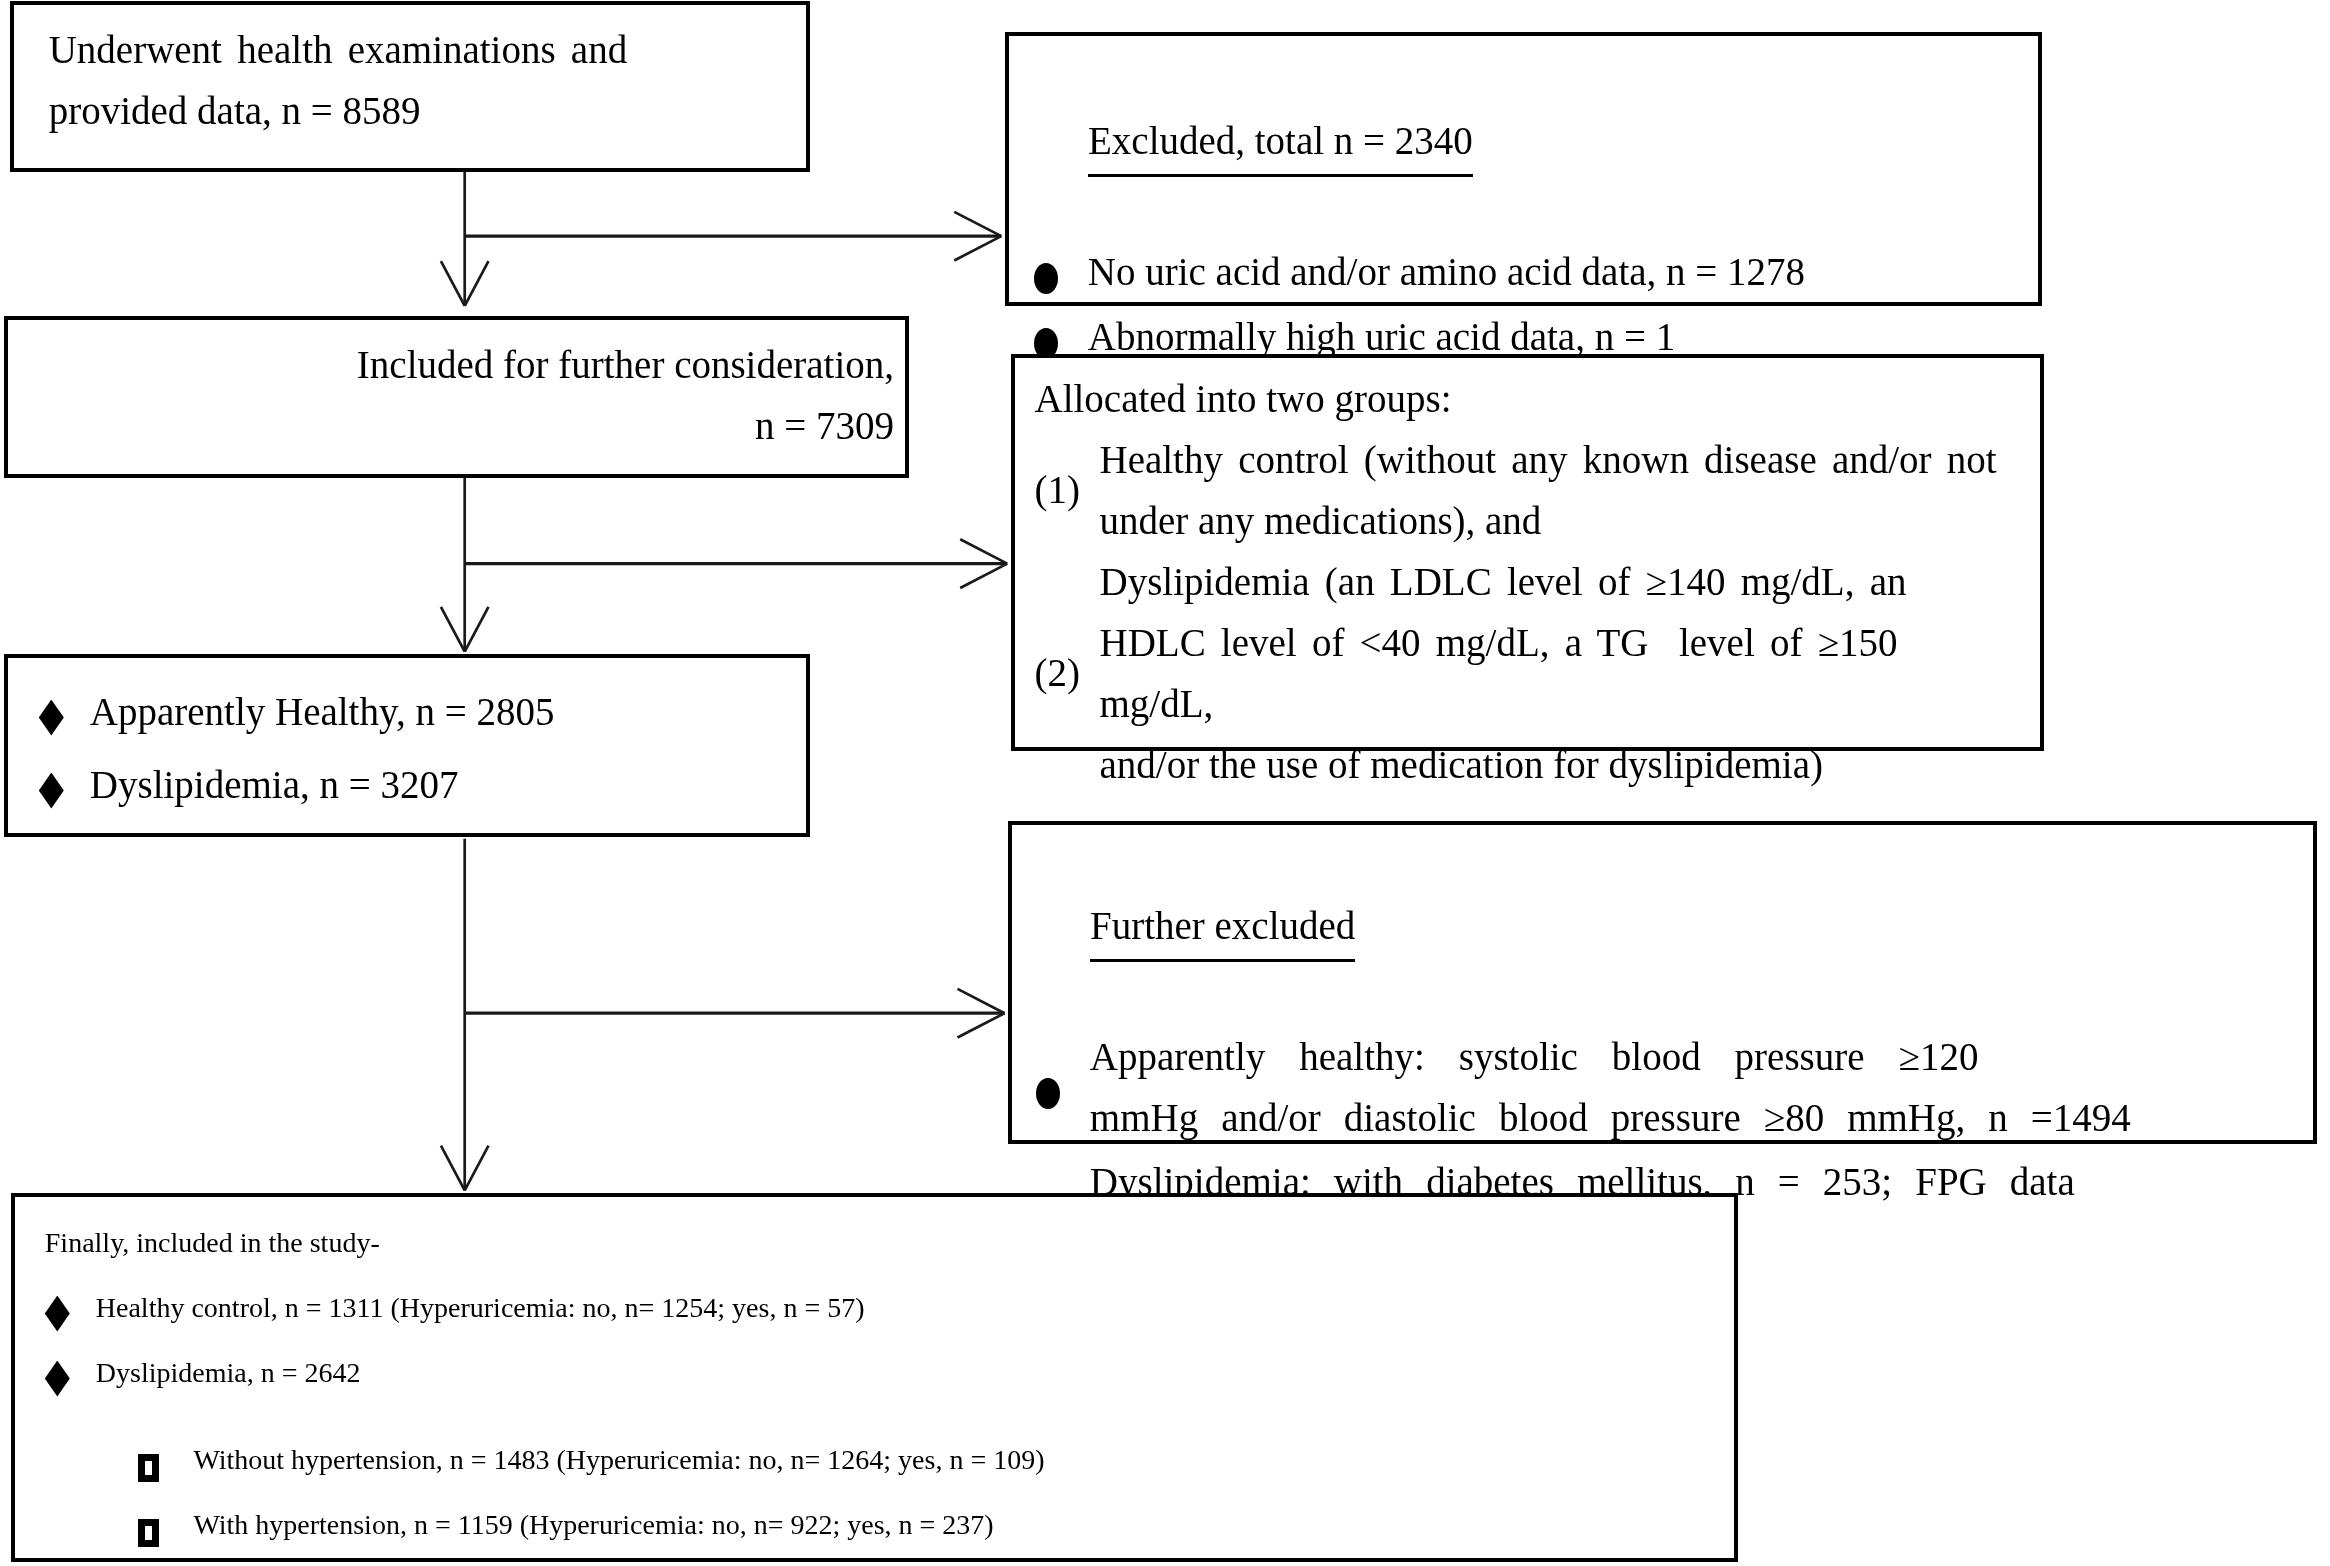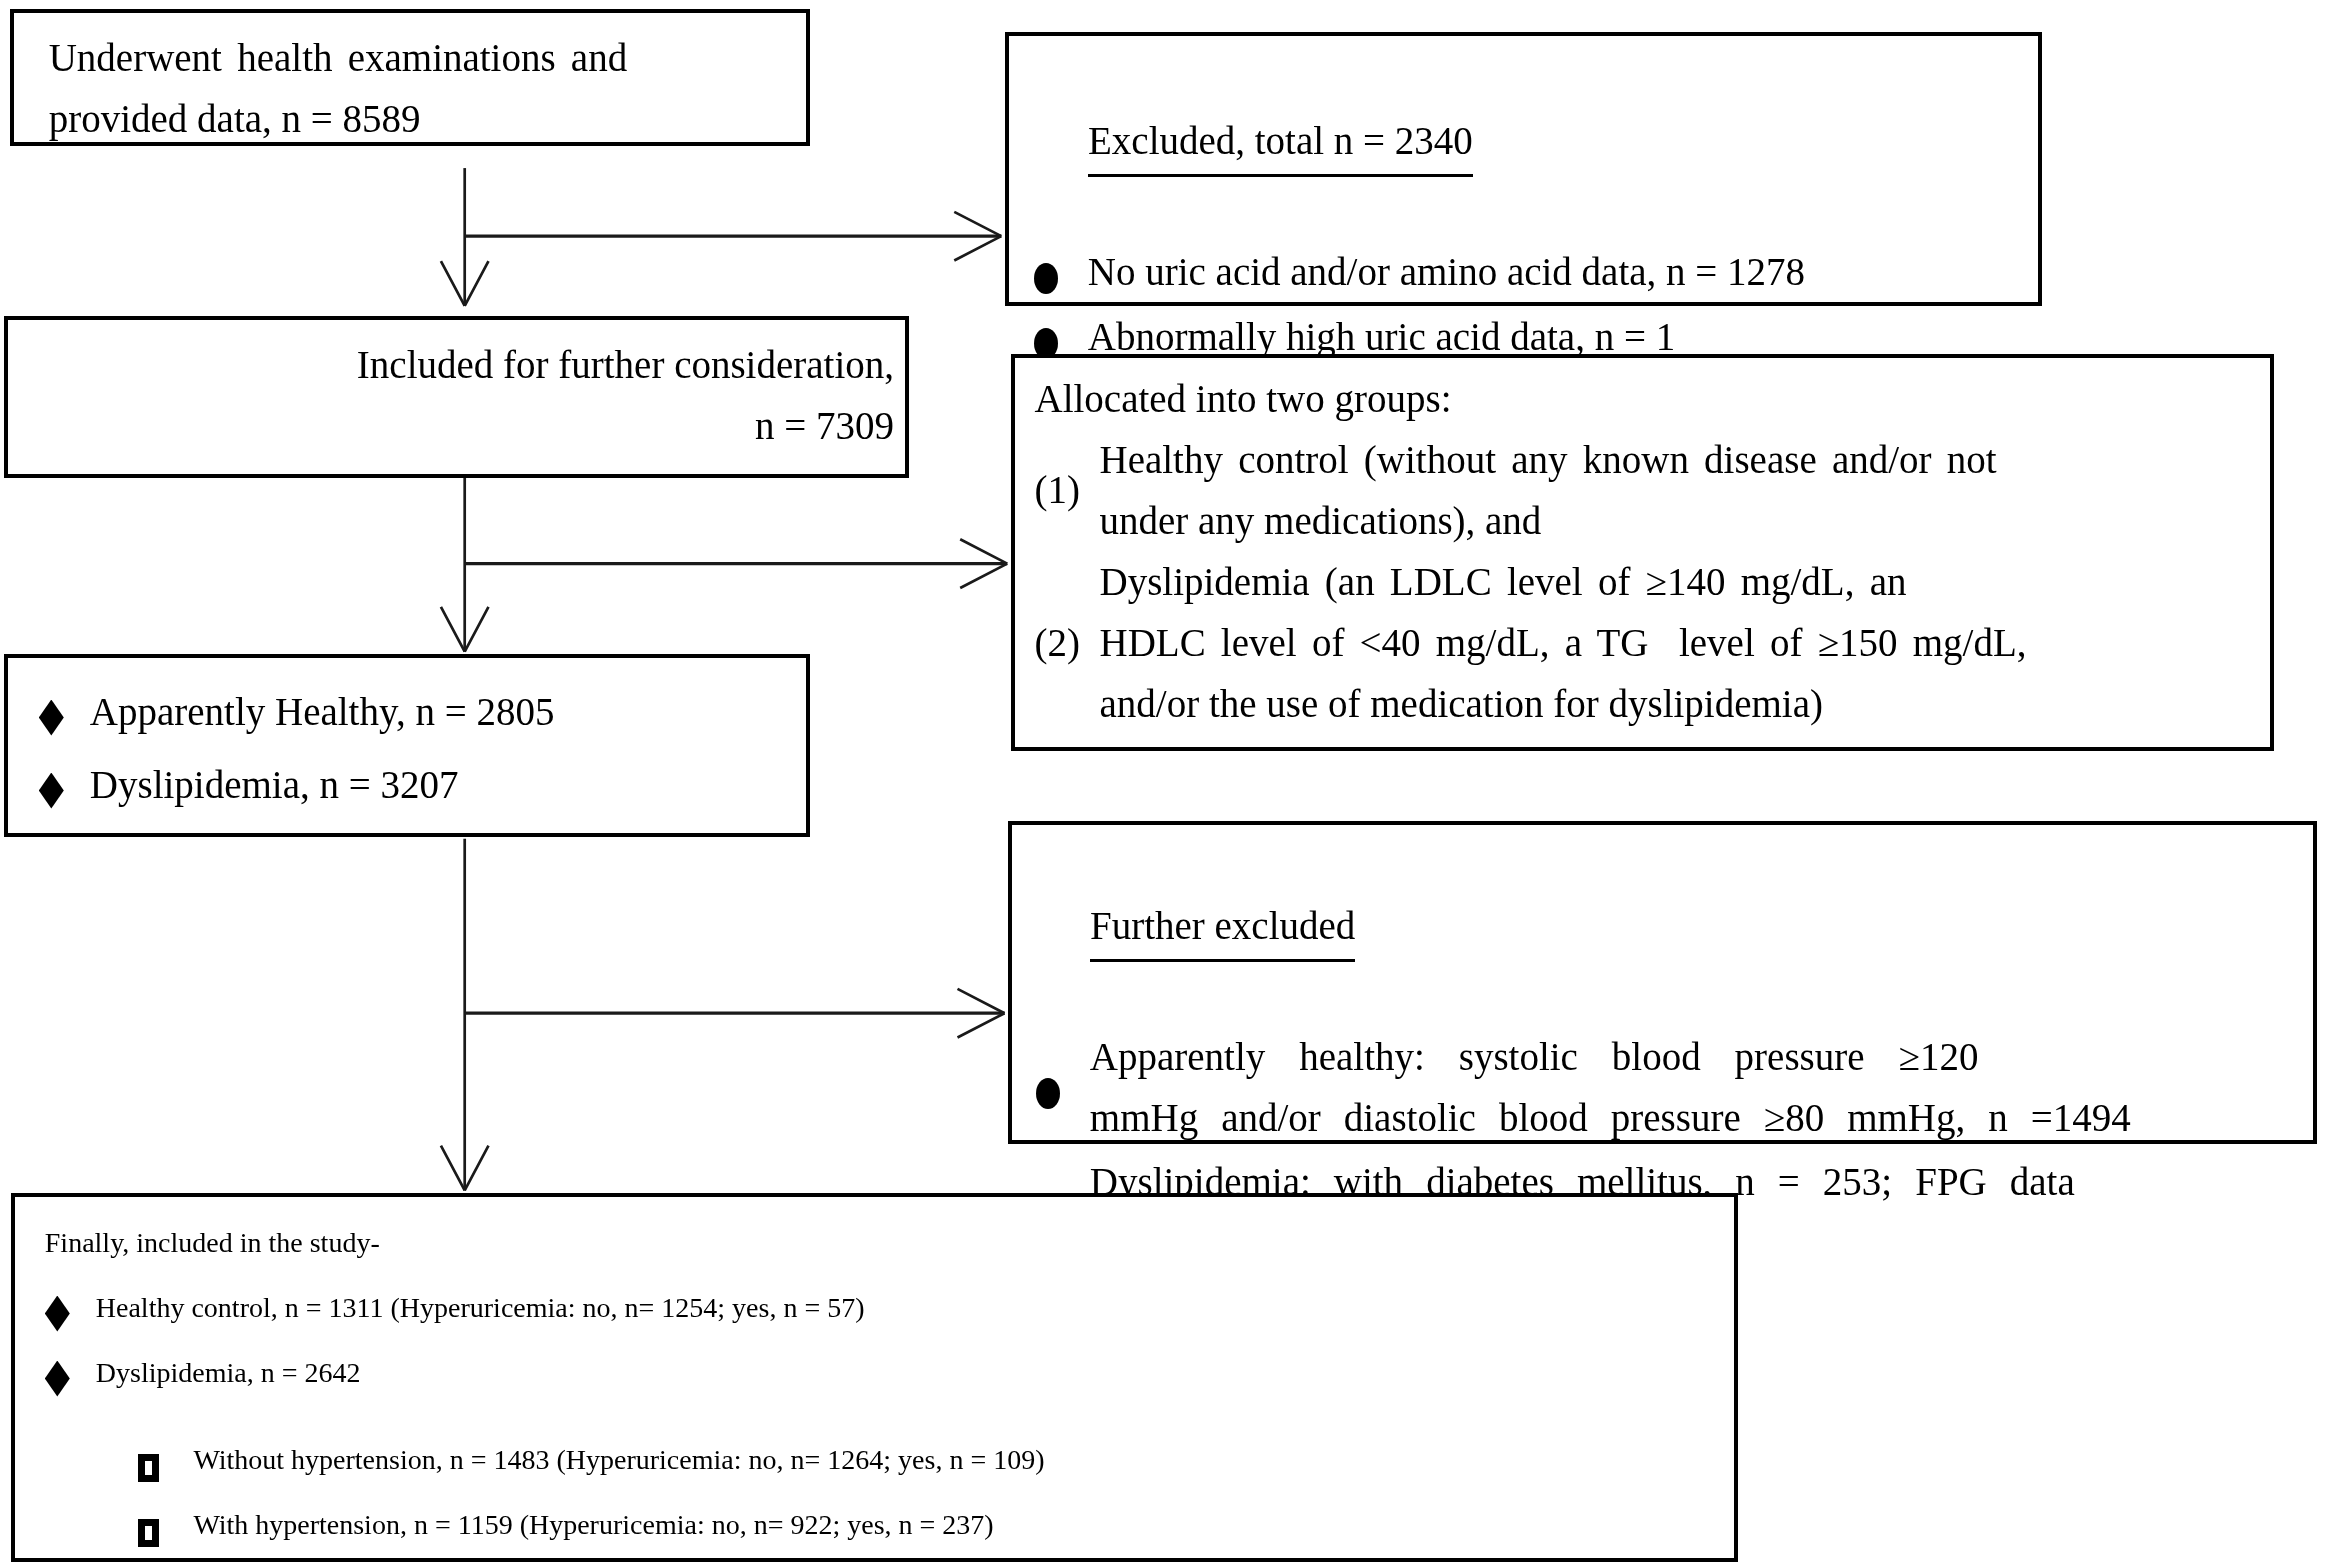--- a/index.html
+++ b/index.html
@@ -41,24 +41,24 @@
     background:#000000;
     -webkit-clip-path:polygon(50% 0,100% 50%,50% 100%,0 50%);
     clip-path:polygon(50% 0,100% 50%,50% 100%,0 50%);
   }
   .squareb{
     flex:0 0 auto;width:21.6px;height:28px;margin:17.3px 34px 0 0;
     border:7px solid #000000;box-sizing:border-box;background:#ffffff;
   }
   .num-marker{flex:0 0 65px;}
   
-  #box-underwent{left:9.7px;top:9px;width:800px;height:137px;padding:14px 16px 8px 35px;}
+  #box-underwent{left:9.7px;top:1px;width:800px;height:171px;padding:14px 16px 8px 35px;}
   #box-excluded{left:1005px;top:32px;width:1037px;height:274px;padding:13px 21.6px 0 20.5px;}
   #box-included{left:3.8px;top:316px;width:905px;height:162px;padding:14px 10.8px 0 10.8px;text-align:right;}
-  #box-allocated{left:1011px;top:354px;width:1263px;height:397px;padding:9.7px 21.6px 0 19.5px;}
+  #box-allocated{left:1011px;top:354px;width:1033px;height:397px;padding:9.7px 21.6px 0 19.5px;}
   #box-groups{left:3.8px;top:654px;width:806px;height:183px;padding:23px 10.8px 0 31px;}
   #box-further-excluded{left:1008px;top:821px;width:1309px;height:323px;padding:8.6px 24px 0 19.5px;}
   #box-final{left:10.8px;top:1193px;width:1727px;height:369px;padding:13px 16px 0 30px;font-size:28px;line-height:65px;}
   .exc-row{margin-top:3.2px;}
   .grp-row{margin-bottom:12px;}
   .fin-squares{margin-left:93px;margin-top:21.6px;}
   .alloc-lines{flex:1 1 auto;}
 </style>
 </head>
 <body>

